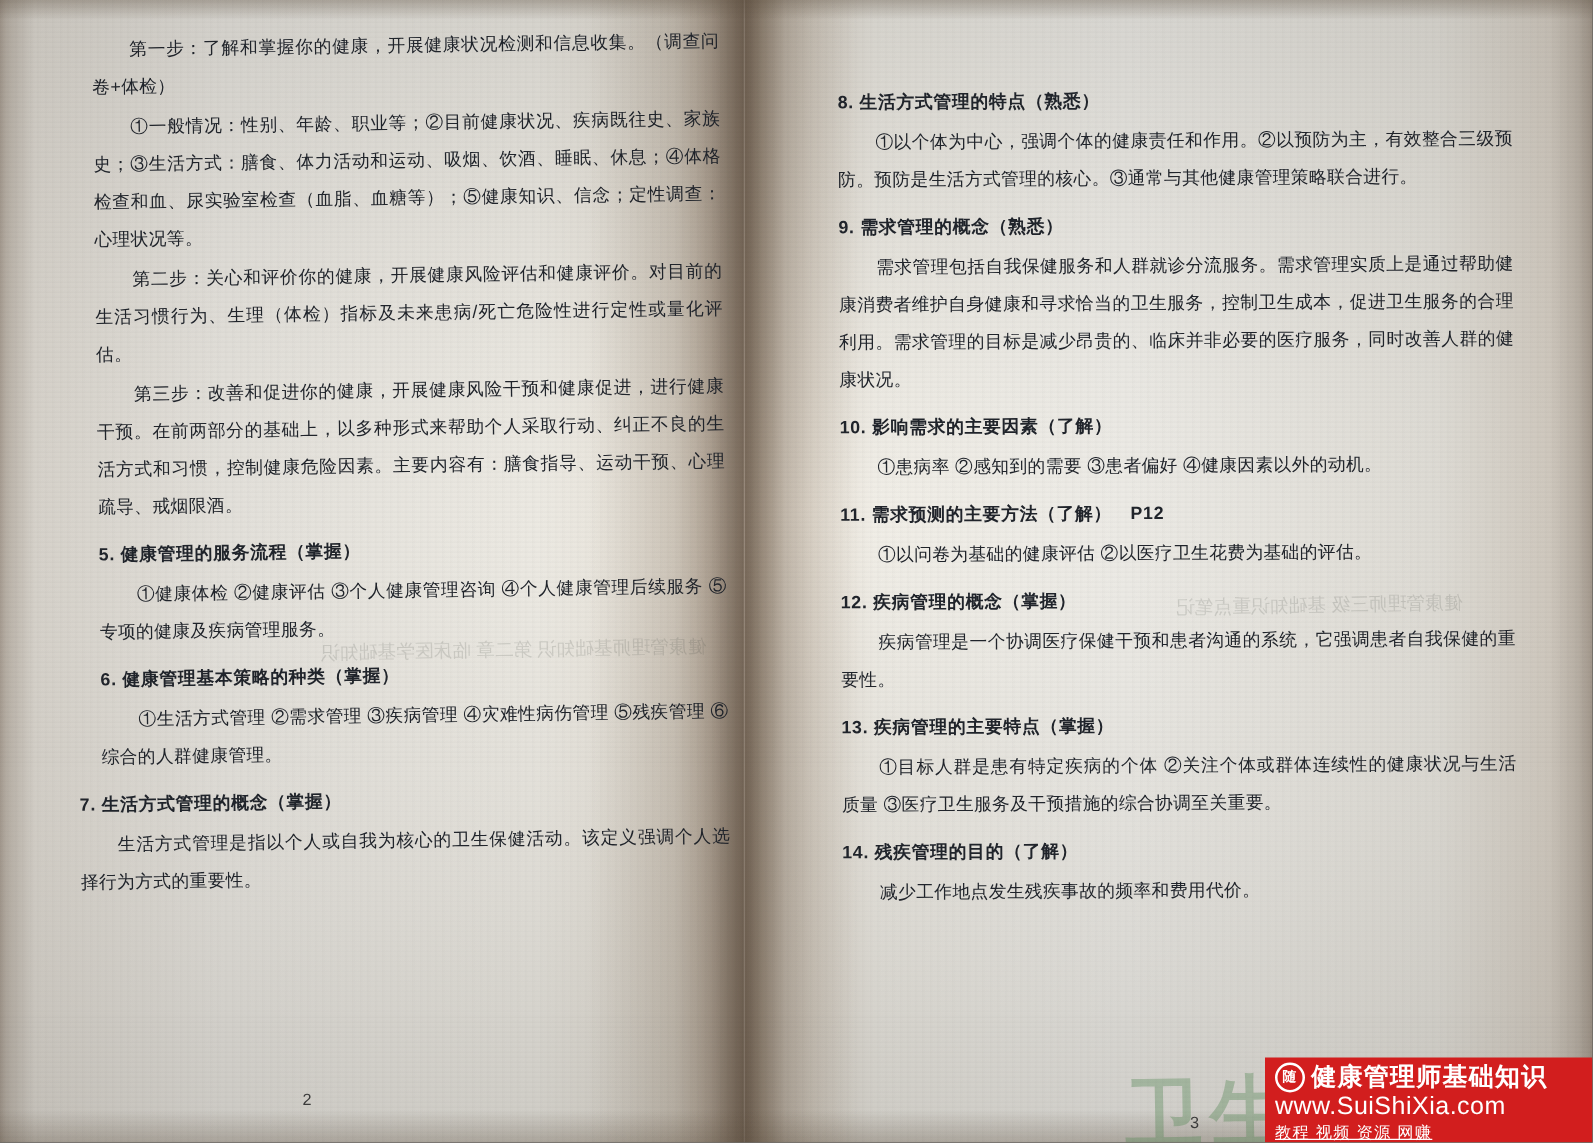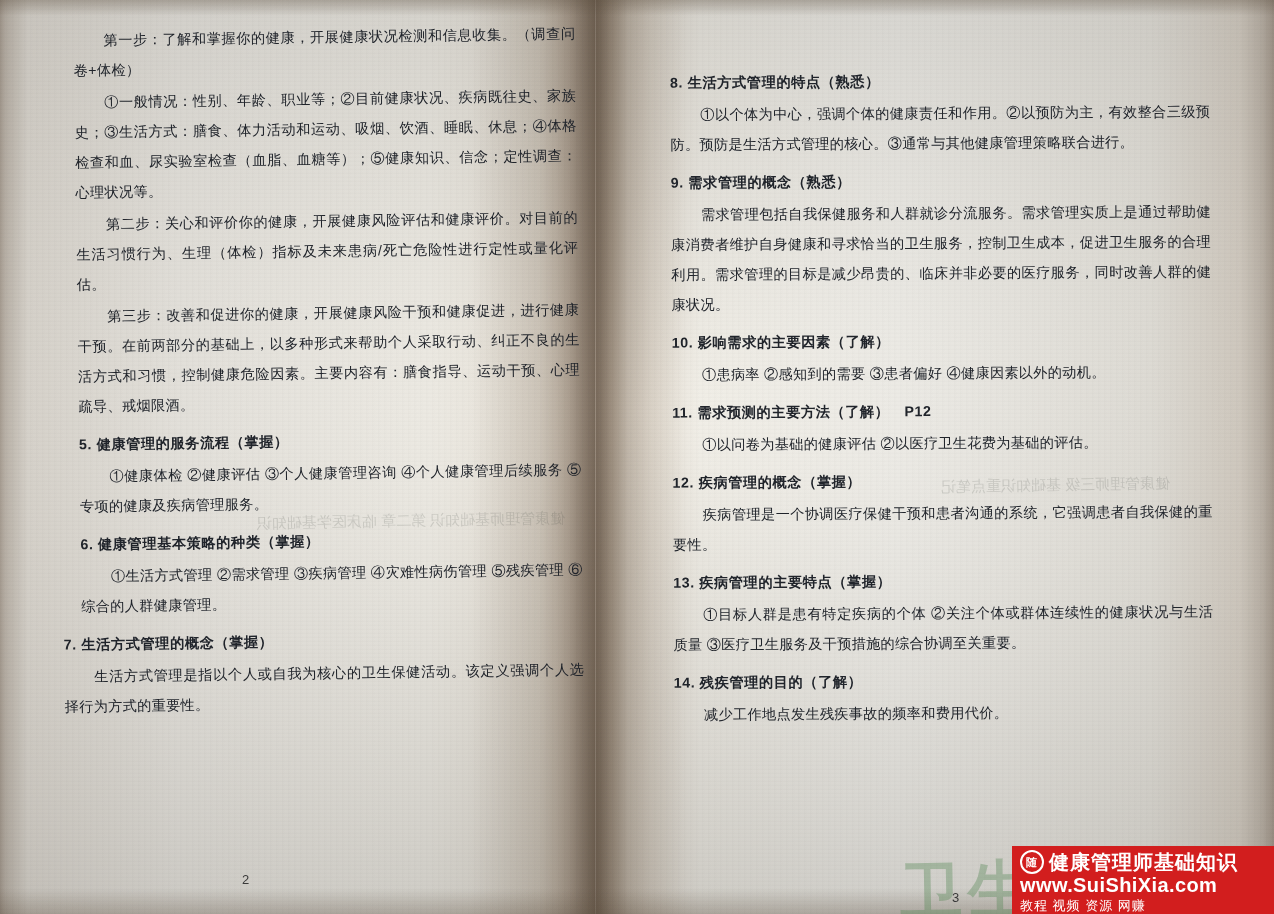--- a/index.html
+++ b/index.html
@@ -139,26 +139,26 @@
   }
   .wm-badge {
     width: 20px; height: 20px; border-radius: 50%;
     border: 2px solid #ffffff;
     display: inline-flex; align-items: center; justify-content: center;
     font-size: 11px; font-weight: bold; line-height: 1;
     flex: 0 0 auto;
   }
   .wm-row2 {
     padding: 0 6px 0 8px;
-    font-size: 20px; font-weight: bold; line-height: 23px;
+    font-size: 20px; font-weight: normal; line-height: 23px;
     letter-spacing: 0.4px;
   }
   .wm-row3 {
     padding: 0 6px 0 8px;
-    font-size: 13px; line-height: 18px; letter-spacing: 1px;
+    font-size: 13px; line-height: 18px; letter-spacing: 1px; text-decoration: underline;
   }
 </style>
 </head>
 <body>
 
 <div id="page">
 
   <div class="book"></div>
   <div class="gutter-shade-l"></div>
   <div class="gutter-shade-r"></div>

